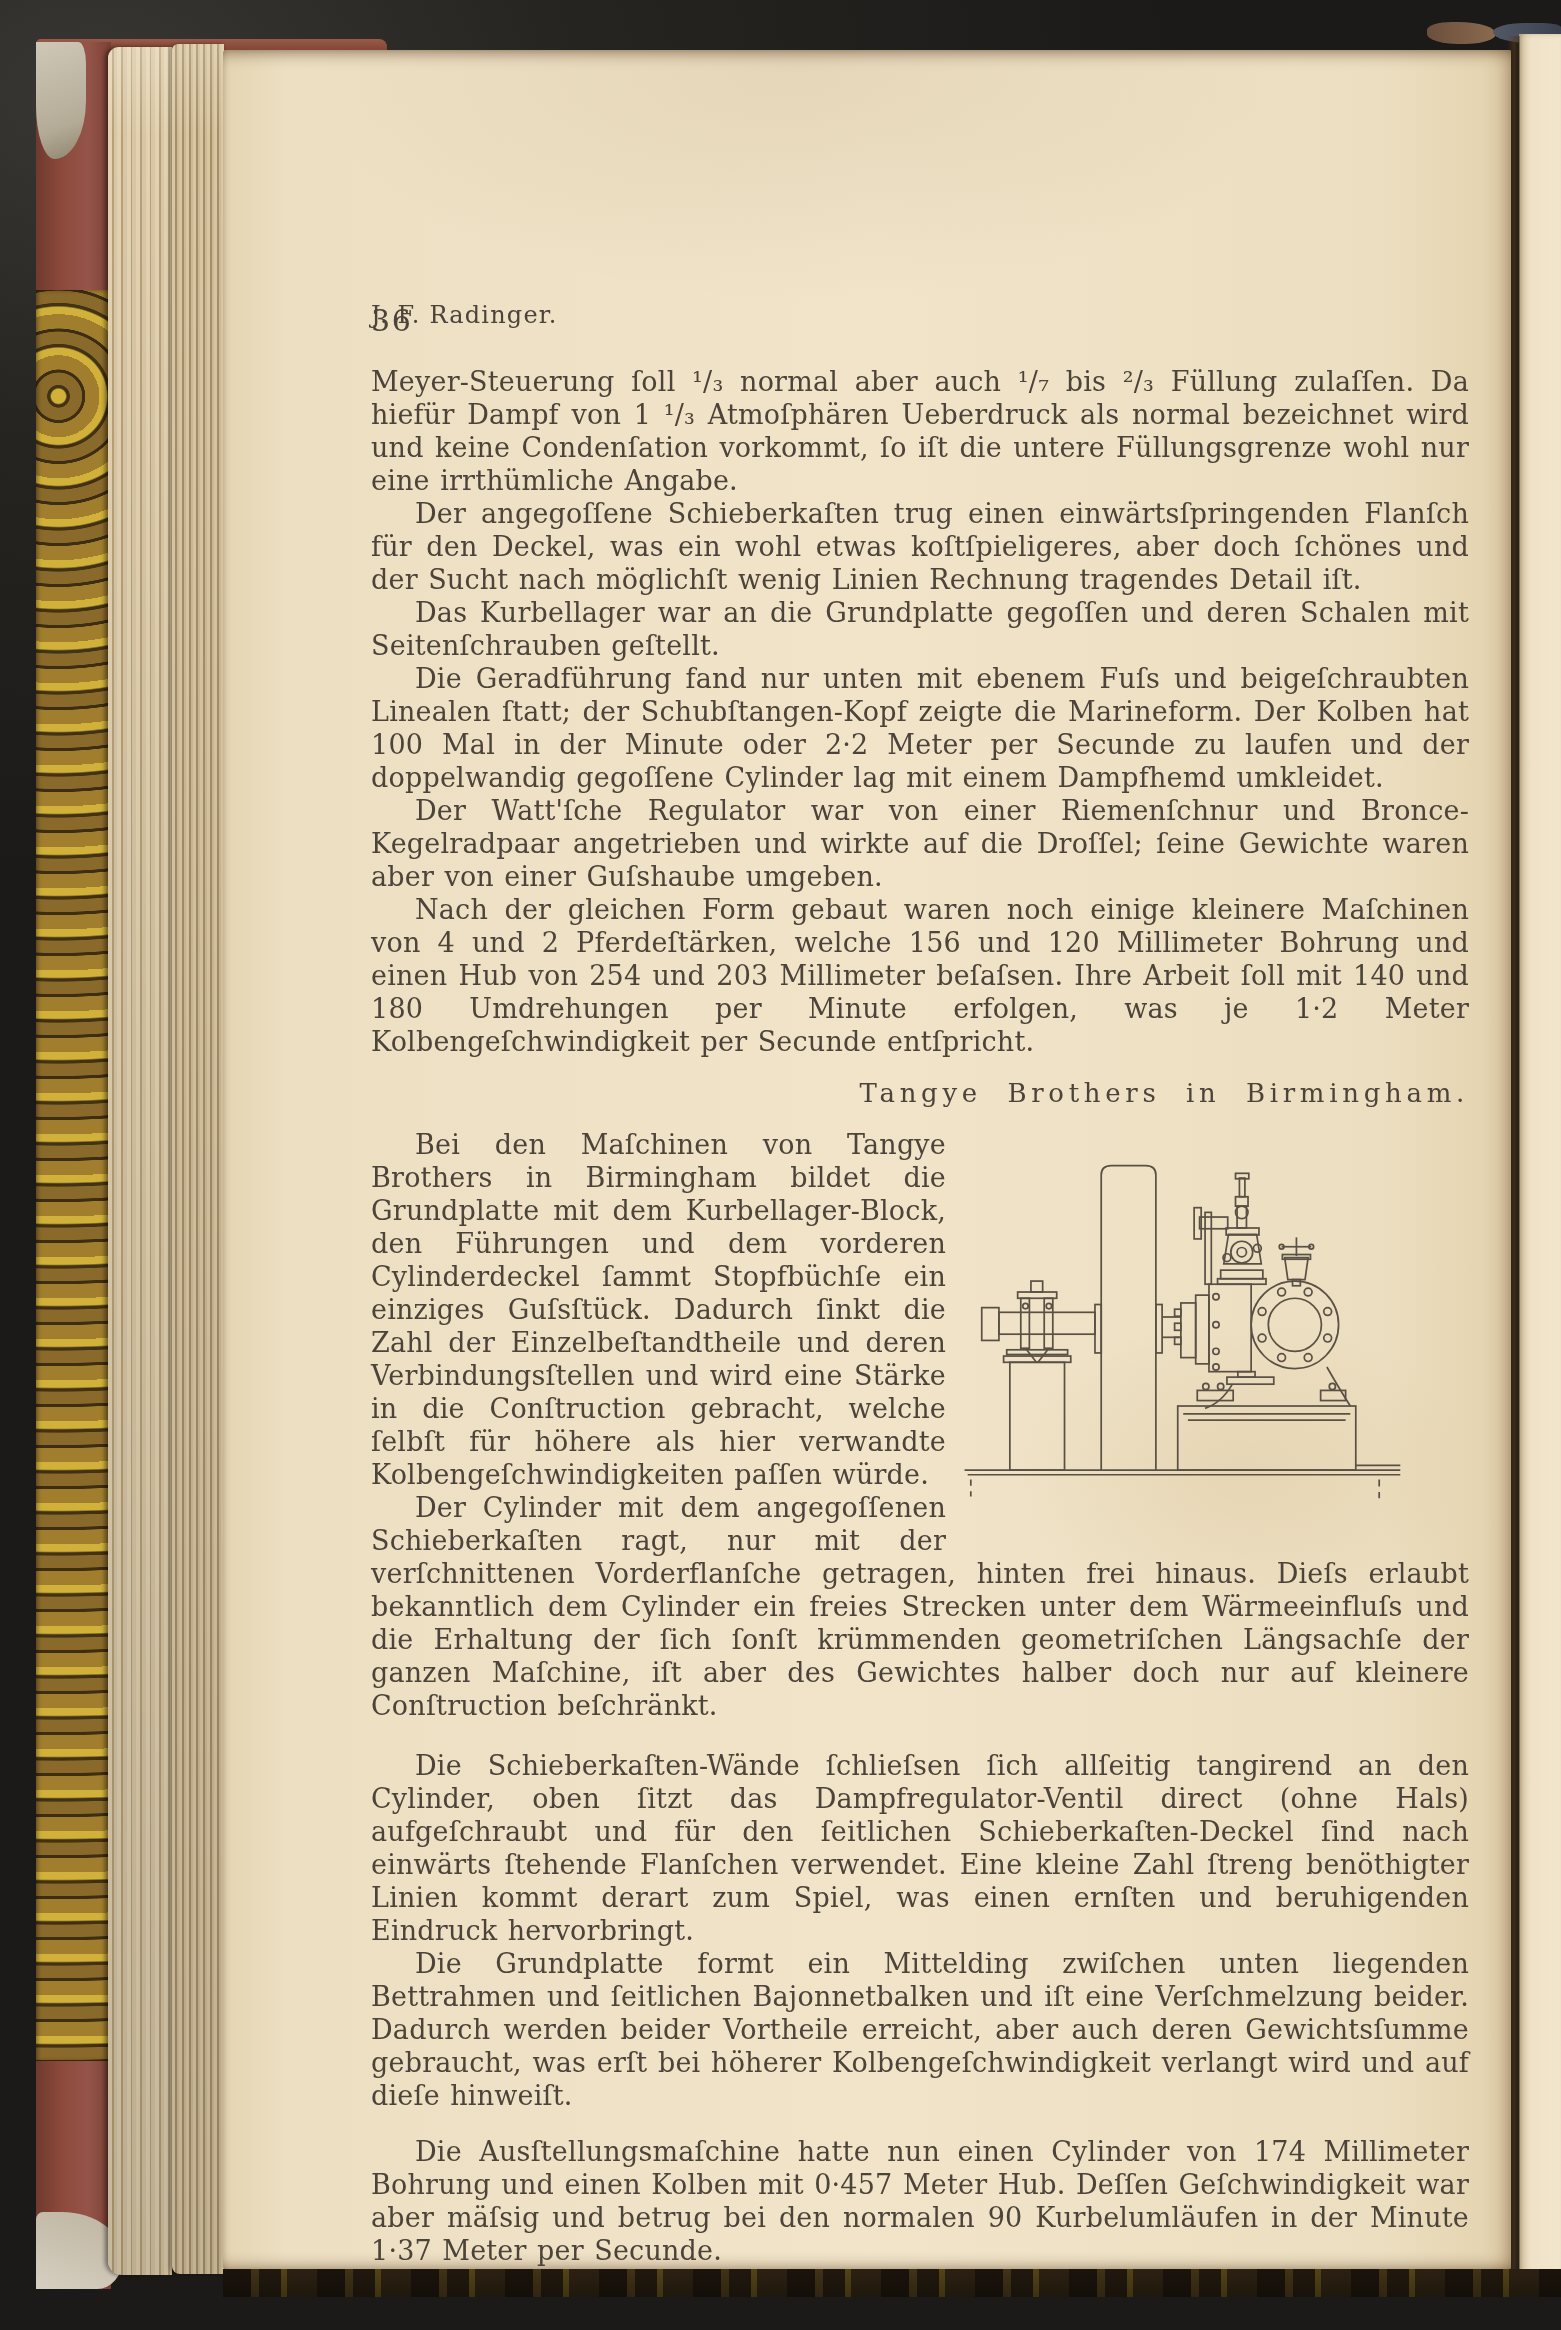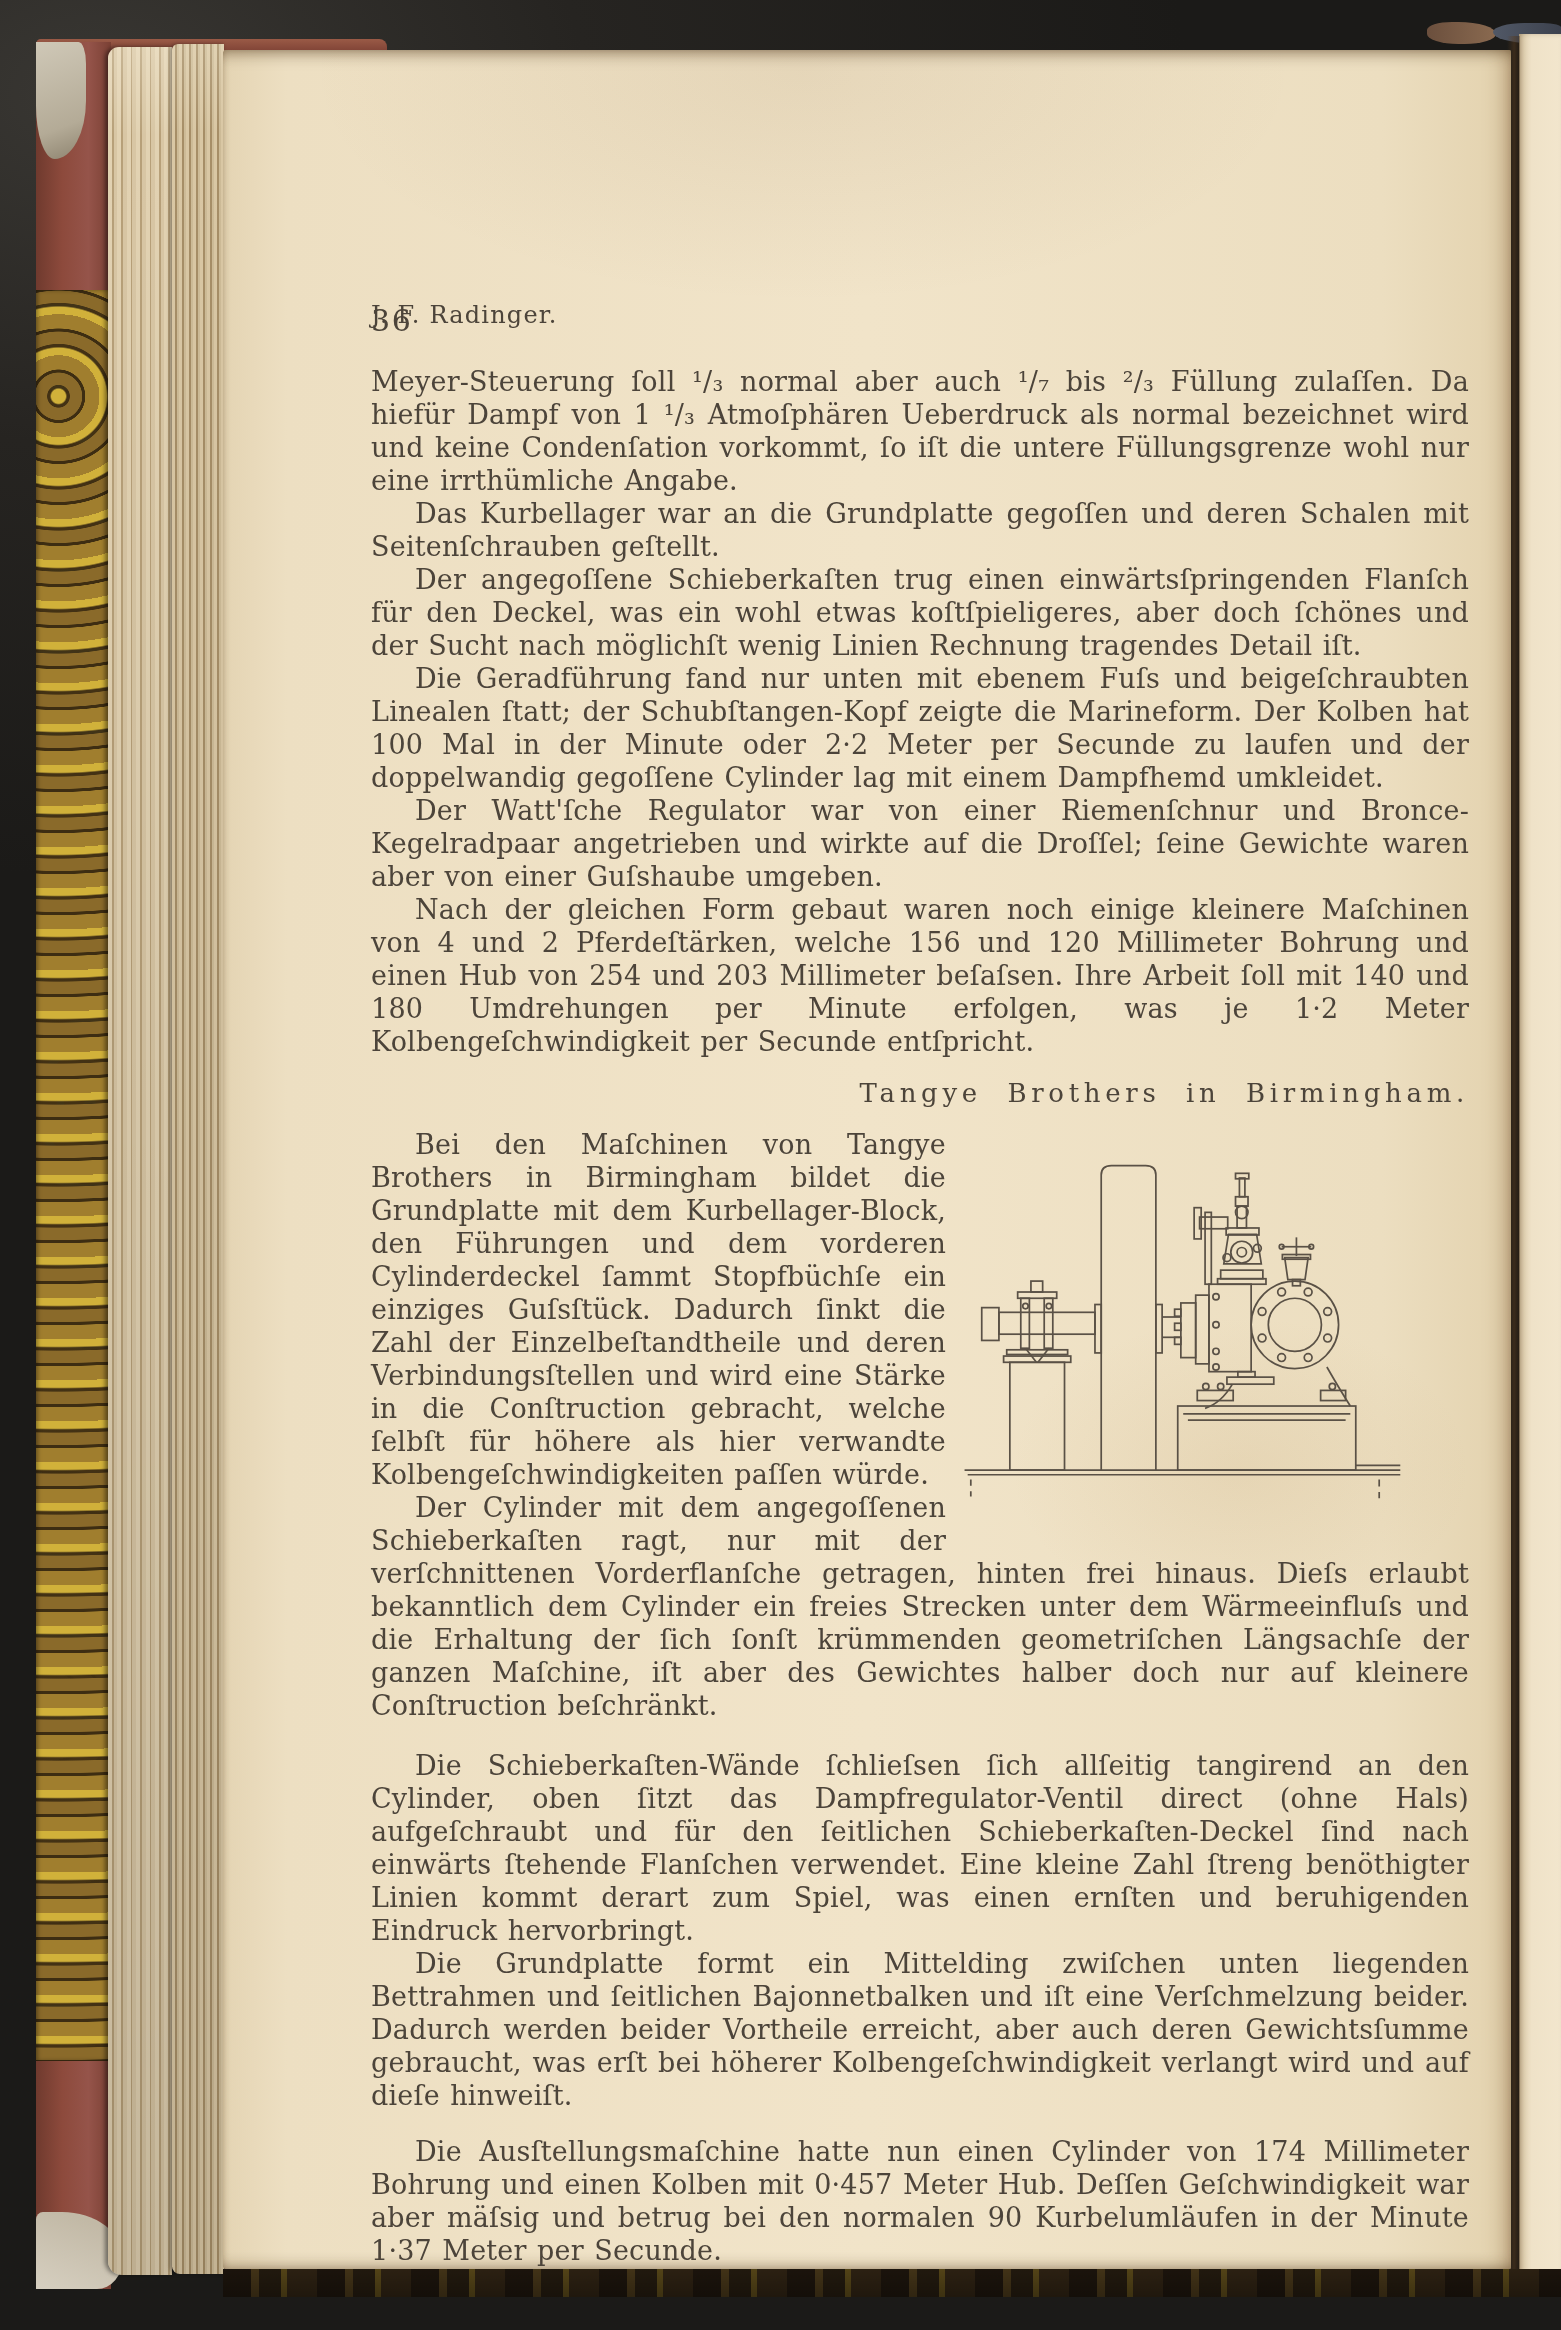--- a/index.html
+++ b/index.html
@@ -101,22 +101,22 @@
 
   <div class="page">
 
     <div class="header">
       <span class="pagenum">36</span>
       <div class="running-title">J. F. Radinger.</div>
     </div>
 
     <div class="textcol">
       <p>Meyer-Steuerung ſoll ¹/₃ normal aber auch ¹/₇ bis ²/₃ Füllung zulaſſen. Da hiefür Dampf von 1 ¹/₃ Atmoſphären Ueberdruck als normal bezeichnet wird und keine Condenſation vorkommt, ſo iſt die untere Füllungsgrenze wohl nur eine irrthümliche Angabe.</p>
+      <p class="ind">Der angegoſſene Schieberkaſten trug einen einwärtsſpringenden Flanſch für den Deckel, was ein wohl etwas koſtſpieligeres, aber doch ſchönes und der Sucht nach möglichſt wenig Linien Rechnung tragendes Detail iſt.</p>
       <p class="ind">Das Kurbellager war an die Grundplatte gegoſſen und deren Schalen mit Seitenſchrauben geſtellt.</p>
-      <p class="ind">Der angegoſſene Schieberkaſten trug einen einwärtsſpringenden Flanſch für den Deckel, was ein wohl etwas koſtſpieligeres, aber doch ſchönes und der Sucht nach möglichſt wenig Linien Rechnung tragendes Detail iſt.</p>
       <p class="ind">Die Geradführung fand nur unten mit ebenem Fuſs und beigeſchraubten Linealen ſtatt; der Schubſtangen-Kopf zeigte die Marineform. Der Kolben hat 100 Mal in der Minute oder 2·2 Meter per Secunde zu laufen und der doppelwandig gegoſſene Cylinder lag mit einem Dampfhemd umkleidet.</p>
       <p class="ind">Der Watt'ſche Regulator war von einer Riemenſchnur und Bronce-Kegelradpaar angetrieben und wirkte auf die Droſſel; ſeine Gewichte waren aber von einer Guſshaube umgeben.</p>
       <p class="ind">Nach der gleichen Form gebaut waren noch einige kleinere Maſchinen von 4 und 2 Pferdeſtärken, welche 156 und 120 Millimeter Bohrung und einen Hub von 254 und 203 Millimeter beſaſsen. Ihre Arbeit ſoll mit 140 und 180 Umdrehungen per Minute erfolgen, was je 1·2 Meter Kolbengeſchwindigkeit per Secunde entſpricht.</p>
 
       <div class="sec-heading">Tangye Brothers in Birmingham.</div>
 
       <div class="tangye">
         <div class="fig">
 
           <svg viewBox="0 0 648 508" fill="none" stroke="#5a5146" stroke-width="2.2">

